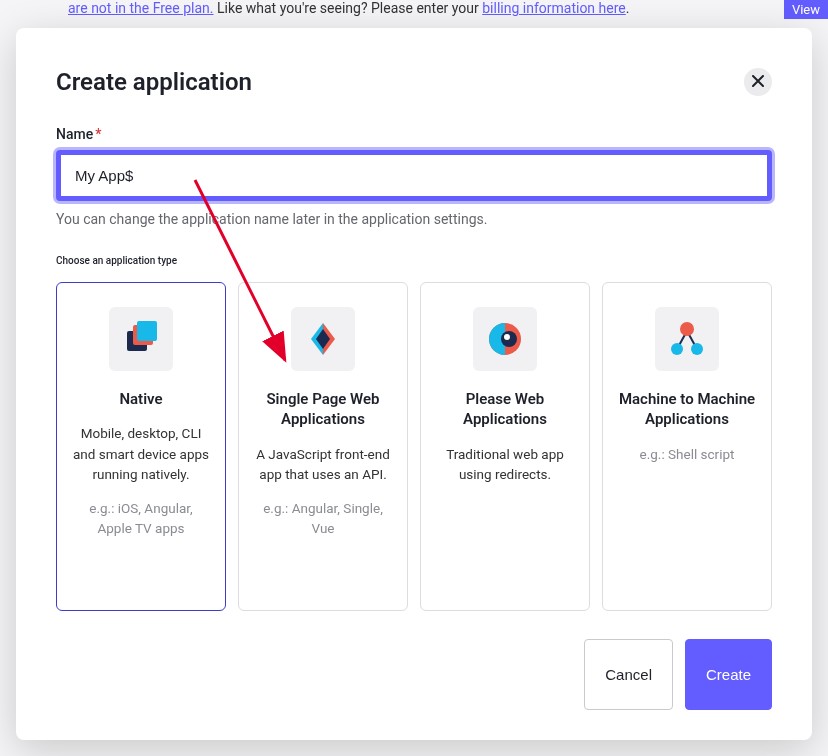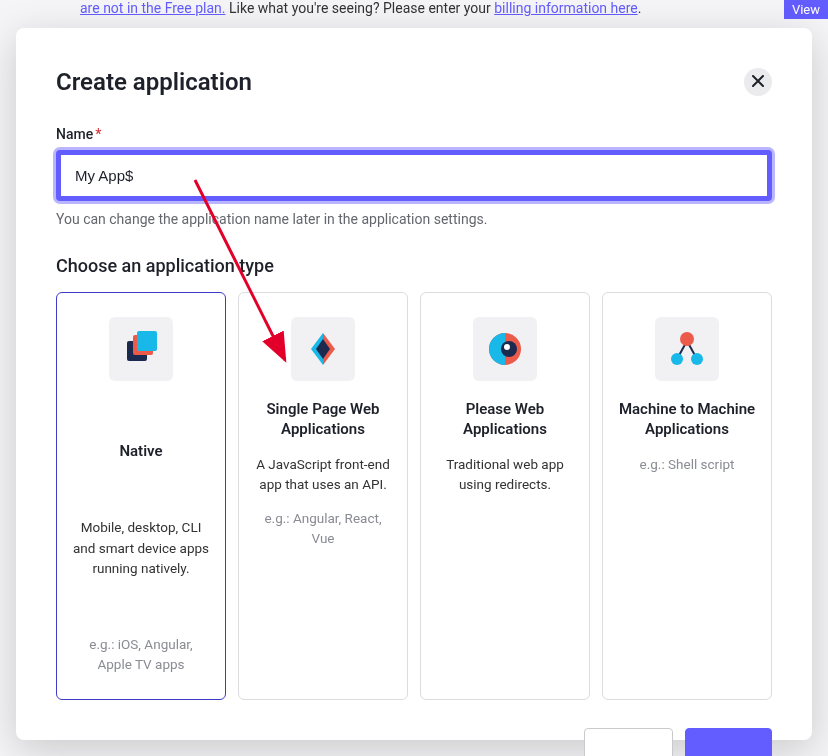--- a/index.html
+++ b/index.html
@@ -6,21 +6,21 @@
     body {
       font-family: -apple-system, BlinkMacSystemFont, "Segoe UI", Roboto, Helvetica, Arial, sans-serif;
       width: 828px;
       height: 756px;
       background: #f5f5f7;
       position: relative;
       overflow: hidden;
     }
     .backdrop-banner {
       position: absolute;
-      top: 0; left: 12px; right: 0;
+      top: 0; left: 0; right: 0;
       height: 24px;
       font-size: 14px;
       color: #333;
       padding: 0 68px;
     }
     .backdrop-banner a { color: #635dff; text-decoration: underline; }
     .backdrop-view-btn {
       position: absolute;
       top: 0; right: 0;
       background: #635dff;
@@ -83,21 +83,21 @@
       box-shadow: 0 0 0 3px rgba(99,93,255,0.45);
       border-color: #635dff;
     }
     .hint {
       font-size: 14px;
       color: #65676e;
       margin-top: 10px;
       margin-bottom: 28px;
     }
     .section-label {
-      font-size: 18px;
+      font-size: 10px;
       font-weight: 500;
       color: #1e212a;
       margin-bottom: 16px;
     }
     .app-types {
       display: grid;
       grid-template-columns: repeat(4, 1fr);
       gap: 12px;
       flex: 1;
     }
@@ -106,21 +106,20 @@
       border-radius: 6px;
       padding: 24px 14px;
       text-align: center;
       cursor: pointer;
       display: flex;
       flex-direction: column;
       align-items: center;
     }
     .type-card.selected {
       border: 1px solid #3f3cc9;
-      gap: 42px;
     }
     .type-icon {
       width: 64px;
       height: 64px;
       background: #f1f1f3;
       border-radius: 6px;
       display: flex;
       align-items: center;
       justify-content: center;
       margin-bottom: 18px;
@@ -220,21 +219,21 @@
     <div class="type-card">
       <div class="type-icon">
         <svg width="40" height="40" viewBox="0 0 40 40">
           <path d="M20 4 L32 20 L20 36 Z" fill="#ec5b49"></path>
           <path d="M20 4 L8 20 L20 36 Z" fill="#18b8e8"></path>
           <path d="M20 10 L27 20 L20 30 L13 20 Z" fill="#1b2a4e"></path>
         </svg>
       </div>
       <div class="type-title">Single Page Web Applications</div>
       <div class="type-desc">A JavaScript front-end app that uses an API.</div>
-      <div class="type-example">e.g.: Angular, React, Vue</div>
+      <div class="type-example">e.g.: Angular, Single, Vue</div>
     </div>
 
     <div class="type-card">
       <div class="type-icon">
         <svg width="40" height="40" viewBox="0 0 40 40">
           <path d="M20 4 A16 16 0 0 1 20 36 A16 16 0 0 1 20 4" fill="#ec5b49"></path>
           <path d="M20 4 A16 16 0 0 0 20 36 Z" fill="#18b8e8"></path>
           <circle cx="24" cy="20" r="8" fill="#1b2a4e"></circle>
           <circle cx="22" cy="18" r="3" fill="#fff"></circle>
         </svg>

